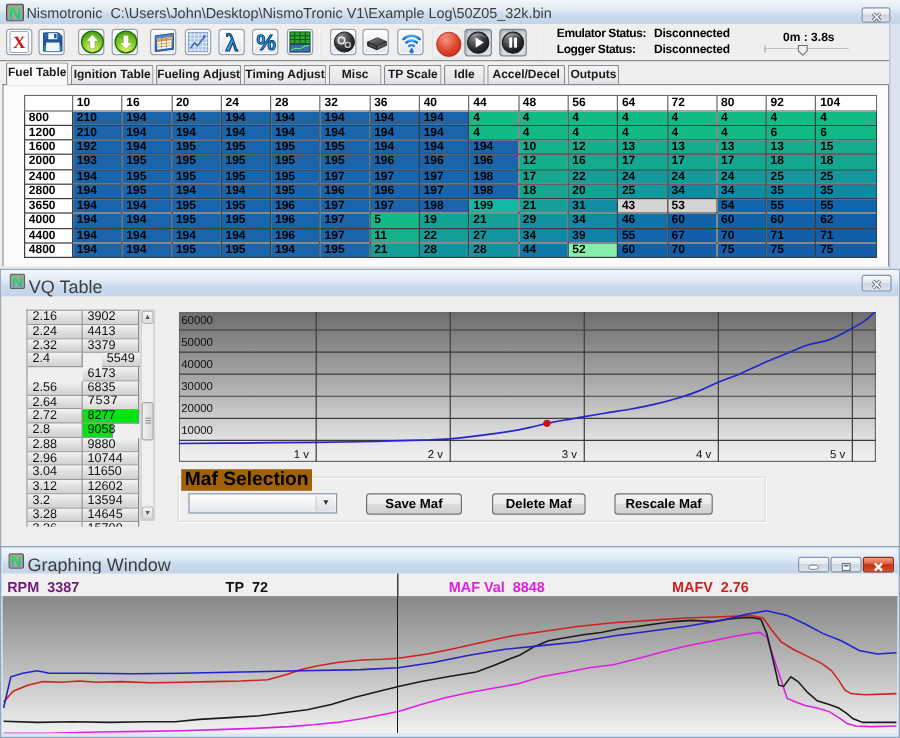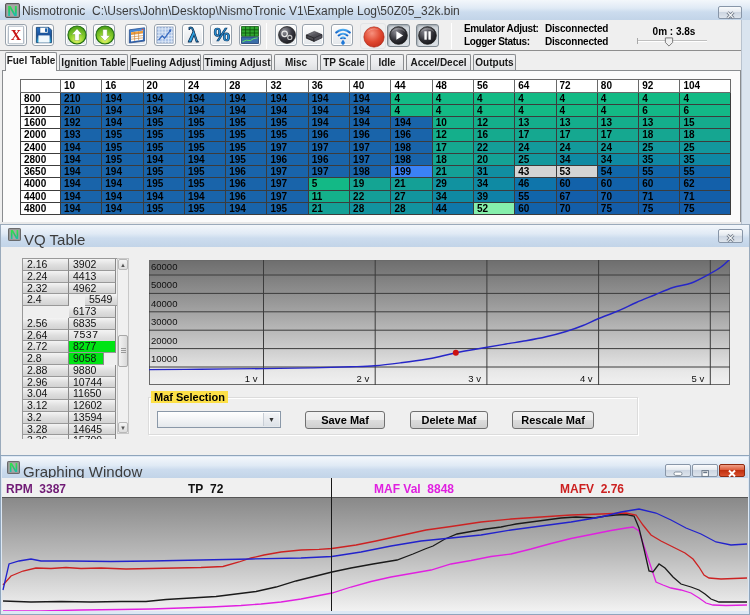--- a/index.html
+++ b/index.html
@@ -221,21 +221,21 @@
 <div class="tbtn pressed" style="left:415.5px;top:23.5px;width:23px;height:23px;">
         <svg width="21" height="21" style="left:0.5px;top:0.5px;" viewBox="0 0 25 25">
           <circle cx="12.5" cy="12.5" r="10.5" fill="url(#pl)" stroke="#1A1A1A"></circle>
           <rect x="8.8" y="7.5" width="2.8" height="10" fill="#FFF"></rect>
           <rect x="13.6" y="7.5" width="2.8" height="10" fill="#FFF"></rect>
           <path d="M4 9 A9.2 9.2 0 0 1 21 9 A12 12 0 0 0 4 9 Z" fill="#FFF" opacity="0.25"></path>
         </svg>
       </div>
 <div class="abs" style="left:266px;top:23px;width:1px;height:26px;background:#C2C2C2;border-right:1px solid #FFF;"></div>
 <div class="abs" style="left:451px;top:23px;width:1px;height:26px;background:#C2C2C2;border-right:1px solid #FFF;"></div>
-<div class="abs b" style="left:464px;top:23px;font-size:10px;letter-spacing:-0.35px;">Emulator Adjust:</div>
+<div class="abs b" style="left:464px;top:23px;font-size:10px;letter-spacing:-0.35px;">Emulator Status:</div>
 <div class="abs b" style="left:545px;top:23px;font-size:10px;letter-spacing:-0.2px;">Disconnected</div>
 <div class="abs b" style="left:464px;top:36px;font-size:10px;letter-spacing:-0.35px;">Logger Status:</div>
 <div class="abs b" style="left:545px;top:36px;font-size:10px;letter-spacing:-0.2px;">Disconnected</div>
 <div class="abs b" style="left:639px;top:26px;width:70px;text-align:center;font-size:10px;">0m : 3.8s</div>
 <div class="abs" style="left:637px;top:40px;width:70px;height:2px;background:#BFBFBF;border-bottom:1px solid #FFF;"></div>
 <div class="abs" style="left:637px;top:38px;width:1px;height:6px;background:#A8A8A8;"></div>
 <svg class="abs" style="left:664px;top:36.5px;" width="10" height="10" viewBox="0 0 11 11">
         <path d="M1.5 1 L9.5 1 L9.5 6 L5.5 10 L1.5 6 Z" fill="#F0F0F0" stroke="#707070"></path>
       </svg>
 <div class="abs" style="left:0;top:52px;width:750px;height:19px;">
@@ -409,21 +409,21 @@
 <tr style="height:12.25px;">
               <td class="lbl">3650</td>
 <td style="background:#1964AA;">194</td>
 <td style="background:#1964AA;">194</td>
 <td style="background:#1964AA;">195</td>
 <td style="background:#1964AA;">195</td>
 <td style="background:#1964AA;">196</td>
 <td style="background:#1964AA;">197</td>
 <td style="background:#1964AA;">197</td>
 <td style="background:#1964AA;">198</td>
-<td style="background:#3b82f6;">199</td>
+<td style="background:#14b8a6;">199</td>
 <td style="background:#14A096;">21</td>
 <td style="background:#118EA1;">31</td>
 <td style="background:#D4D4D4;">43</td>
 <td style="background:#D4D4D4;">53</td>
 <td style="background:#1167AA;">54</td>
 <td style="background:#1165AA;">55</td>
 <td style="background:#1165AA;">55</td>
 </tr>
 <tr style="height:12.25px;">
               <td class="lbl">4000</td>
@@ -504,33 +504,33 @@
 <div class="capbtn" style="left:717px;top:4px;width:25px;height:14px;"><svg width="23" height="12" viewBox="0 0 23 12">
           <path d="M8.5 3 L14.5 9 M14.5 3 L8.5 9" stroke="#6E7886" stroke-width="3"></path>
           <path d="M8.6 3.1 L14.4 8.9 M14.4 3.1 L8.6 8.9" stroke="#F4F6F8" stroke-width="1.3"></path>
         </svg></div>
 <div class="abs" style="left:21px;top:33px;width:95px;height:181px;overflow:hidden;border-top:1px solid #999;border-left:1px solid #999;">
 <div class="vcell" style="left:0;top:0.00px;width:46px;height:11.75px;">2.16</div>
 <div class="vcell" style="left:46px;top:0.00px;width:47px;height:11.75px;">3902</div>
 <div class="vcell" style="left:0;top:11.75px;width:46px;height:11.75px;">2.24</div>
 <div class="vcell" style="left:46px;top:11.75px;width:47px;height:11.75px;">4413</div>
 <div class="vcell" style="left:0;top:23.50px;width:46px;height:11.75px;">2.32</div>
-<div class="vcell" style="left:46px;top:23.50px;width:47px;height:11.75px;">4962</div>
+<div class="vcell" style="left:46px;top:23.50px;width:47px;height:11.75px;">3379</div>
 <div class="vcell" style="left:0;top:35.25px;width:46px;height:11.75px;">2.4</div>
 <div class="vcell" style="left:46px;top:35.25px;width:47px;height:11.75px;margin-left:16px;">5549</div>
 <div class="vcell" style="left:0;top:47.00px;width:46px;height:11.75px;margin-top:36px;">2.48</div>
 <div class="vcell" style="left:46px;top:47.00px;width:47px;height:11.75px;">6173</div>
 <div class="vcell" style="left:0;top:58.75px;width:46px;height:11.75px;">2.56</div>
 <div class="vcell" style="left:46px;top:58.75px;width:47px;height:11.75px;">6835</div>
 <div class="vcell" style="left:0;top:70.50px;width:46px;height:11.75px;">2.64</div>
 <div class="vcell" style="left:46px;top:70.50px;width:47px;height:16px;font-family:Liberation Mono, monospace;">7537</div>
 <div class="vcell" style="left:0;top:82.25px;width:46px;height:11.75px;">2.72</div>
 <div class="vcell" style="left:46px;top:82.25px;width:47px;height:11.75px;background:#00E414;">8277</div>
 <div class="vcell" style="left:0;top:94.00px;width:46px;height:11.75px;">2.8</div>
-<div class="vcell" style="left:46px;top:94.00px;width:35px;height:11.75px;background:#00E414;">9058</div>
+<div class="vcell" style="left:46px;top:94.00px;width:25px;height:11.75px;background:#00E414;">9058</div>
 <div class="vcell" style="left:0;top:105.75px;width:46px;height:11.75px;">2.88</div>
 <div class="vcell" style="left:46px;top:105.75px;width:47px;height:11.75px;">9880</div>
 <div class="vcell" style="left:0;top:117.50px;width:46px;height:11.75px;">2.96</div>
 <div class="vcell" style="left:46px;top:117.50px;width:47px;height:11.75px;">10744</div>
 <div class="vcell" style="left:0;top:129.25px;width:46px;height:11.75px;">3.04</div>
 <div class="vcell" style="left:46px;top:129.25px;width:47px;height:11.75px;">11650</div>
 <div class="vcell" style="left:0;top:141.00px;width:46px;height:11.75px;">3.12</div>
 <div class="vcell" style="left:46px;top:141.00px;width:47px;height:11.75px;">12602</div>
 <div class="vcell" style="left:0;top:152.75px;width:46px;height:11.75px;">3.2</div>
 <div class="vcell" style="left:46px;top:152.75px;width:47px;height:11.75px;">13594</div>
@@ -575,21 +575,21 @@
         <text x="2" y="102.0" font-size="9.5" fill="#101010">10000</text>
         <text x="108.5" y="122" font-size="9.5" fill="#101010" text-anchor="end">1 v</text>
         <text x="220.2" y="122" font-size="9.5" fill="#101010" text-anchor="end">2 v</text>
         <text x="331.9" y="122" font-size="9.5" fill="#101010" text-anchor="end">3 v</text>
         <text x="443.6" y="122" font-size="9.5" fill="#101010" text-anchor="end">4 v</text>
         <text x="555.3" y="122" font-size="9.5" fill="#101010" text-anchor="end">5 v</text>
         <path d="M0.0,109.6 C8.7,109.5 32.9,109.4 52.0,109.2 C71.1,109.0 96.2,108.8 114.5,108.6 C132.8,108.4 147.4,108.2 162.0,107.9 C176.6,107.6 191.3,107.2 202.0,106.8 C212.7,106.5 217.7,106.5 226.0,105.8 C234.3,105.1 243.5,103.9 252.0,102.8 C260.5,101.7 270.3,100.4 277.0,99.3 C283.7,98.2 287.0,97.4 292.0,96.3 C297.0,95.2 302.0,93.9 307.0,92.8 C312.0,91.8 316.8,90.9 322.0,90.0 C327.2,89.1 332.2,88.2 338.0,87.2 C343.8,86.2 350.5,85.1 357.0,84.0 C363.5,82.9 370.3,82.0 377.0,80.8 C383.7,79.6 390.3,78.4 397.0,76.8 C403.7,75.3 410.8,73.4 417.0,71.5 C423.2,69.6 428.6,67.7 434.0,65.5 C439.4,63.3 443.8,60.9 449.6,58.5 C455.4,56.1 462.6,53.7 468.9,51.0 C475.2,48.3 481.2,45.2 487.3,42.5 C493.4,39.8 499.5,37.5 505.6,35.0 C511.7,32.5 517.9,29.5 524.0,27.5 C530.1,25.5 536.2,25.3 542.4,23.0 C548.6,20.7 556.4,16.2 561.3,13.5 C566.2,10.8 568.8,9.3 572.0,7.0 C575.2,4.7 579.1,0.8 580.5,-0.5 " fill="none" stroke="#2626C8" stroke-width="1.4"></path>
         <circle cx="306.8" cy="92.8" r="3" fill="#CC1111"></circle>
       </svg>
 <div class="abs" style="left:147px;top:172px;width:490px;height:38px;border:1px solid #DCDCDC;box-shadow:1px 1px 0 #FFF,inset 1px 1px 0 #FFF;"></div>
-<div class="abs b" style="left:150px;top:166px;font-size:11px;background:#fde047;padding:0 3px;">Maf Selection</div>
+<div class="abs b" style="left:150px;top:166px;font-size:16px;background:#a16207;padding:0 3px;">Maf Selection</div>
 <div class="abs" style="left:156px;top:186px;width:124px;height:17px;border:1px solid #8A98A8;background:linear-gradient(to bottom,#FFF,#F0F2F4 60%,#E4E8EC);">
         <div class="abs" style="right:1px;top:1px;width:16px;height:13px;background:linear-gradient(to bottom,#F4F5F7,#DDE2E8);border-left:1px solid #C8CED6;font-size:7px;color:#333;text-align:center;line-height:13px;">▼</div>
       </div>
 <div class="w7btn" style="left:304px;top:186px;width:80px;height:18px;line-height:17px;">Save Maf</div>
 <div class="w7btn" style="left:409px;top:186px;width:78px;height:18px;line-height:17px;">Delete Maf</div>
 <div class="w7btn" style="left:511px;top:186px;width:82px;height:18px;line-height:17px;">Rescale Maf</div>
 </div>
 <div class="abs" style="left:0;top:455px;width:750px;height:160px;background:#DDE8F4;border:1px solid #8FA5BC;">
 <div class="abs titlebar" style="left:1px;top:1px;width:746px;height:21px;"></div>
 <svg class="abs" style="left:6px;top:5px;" width="13" height="13" viewBox="0 0 16 16">

